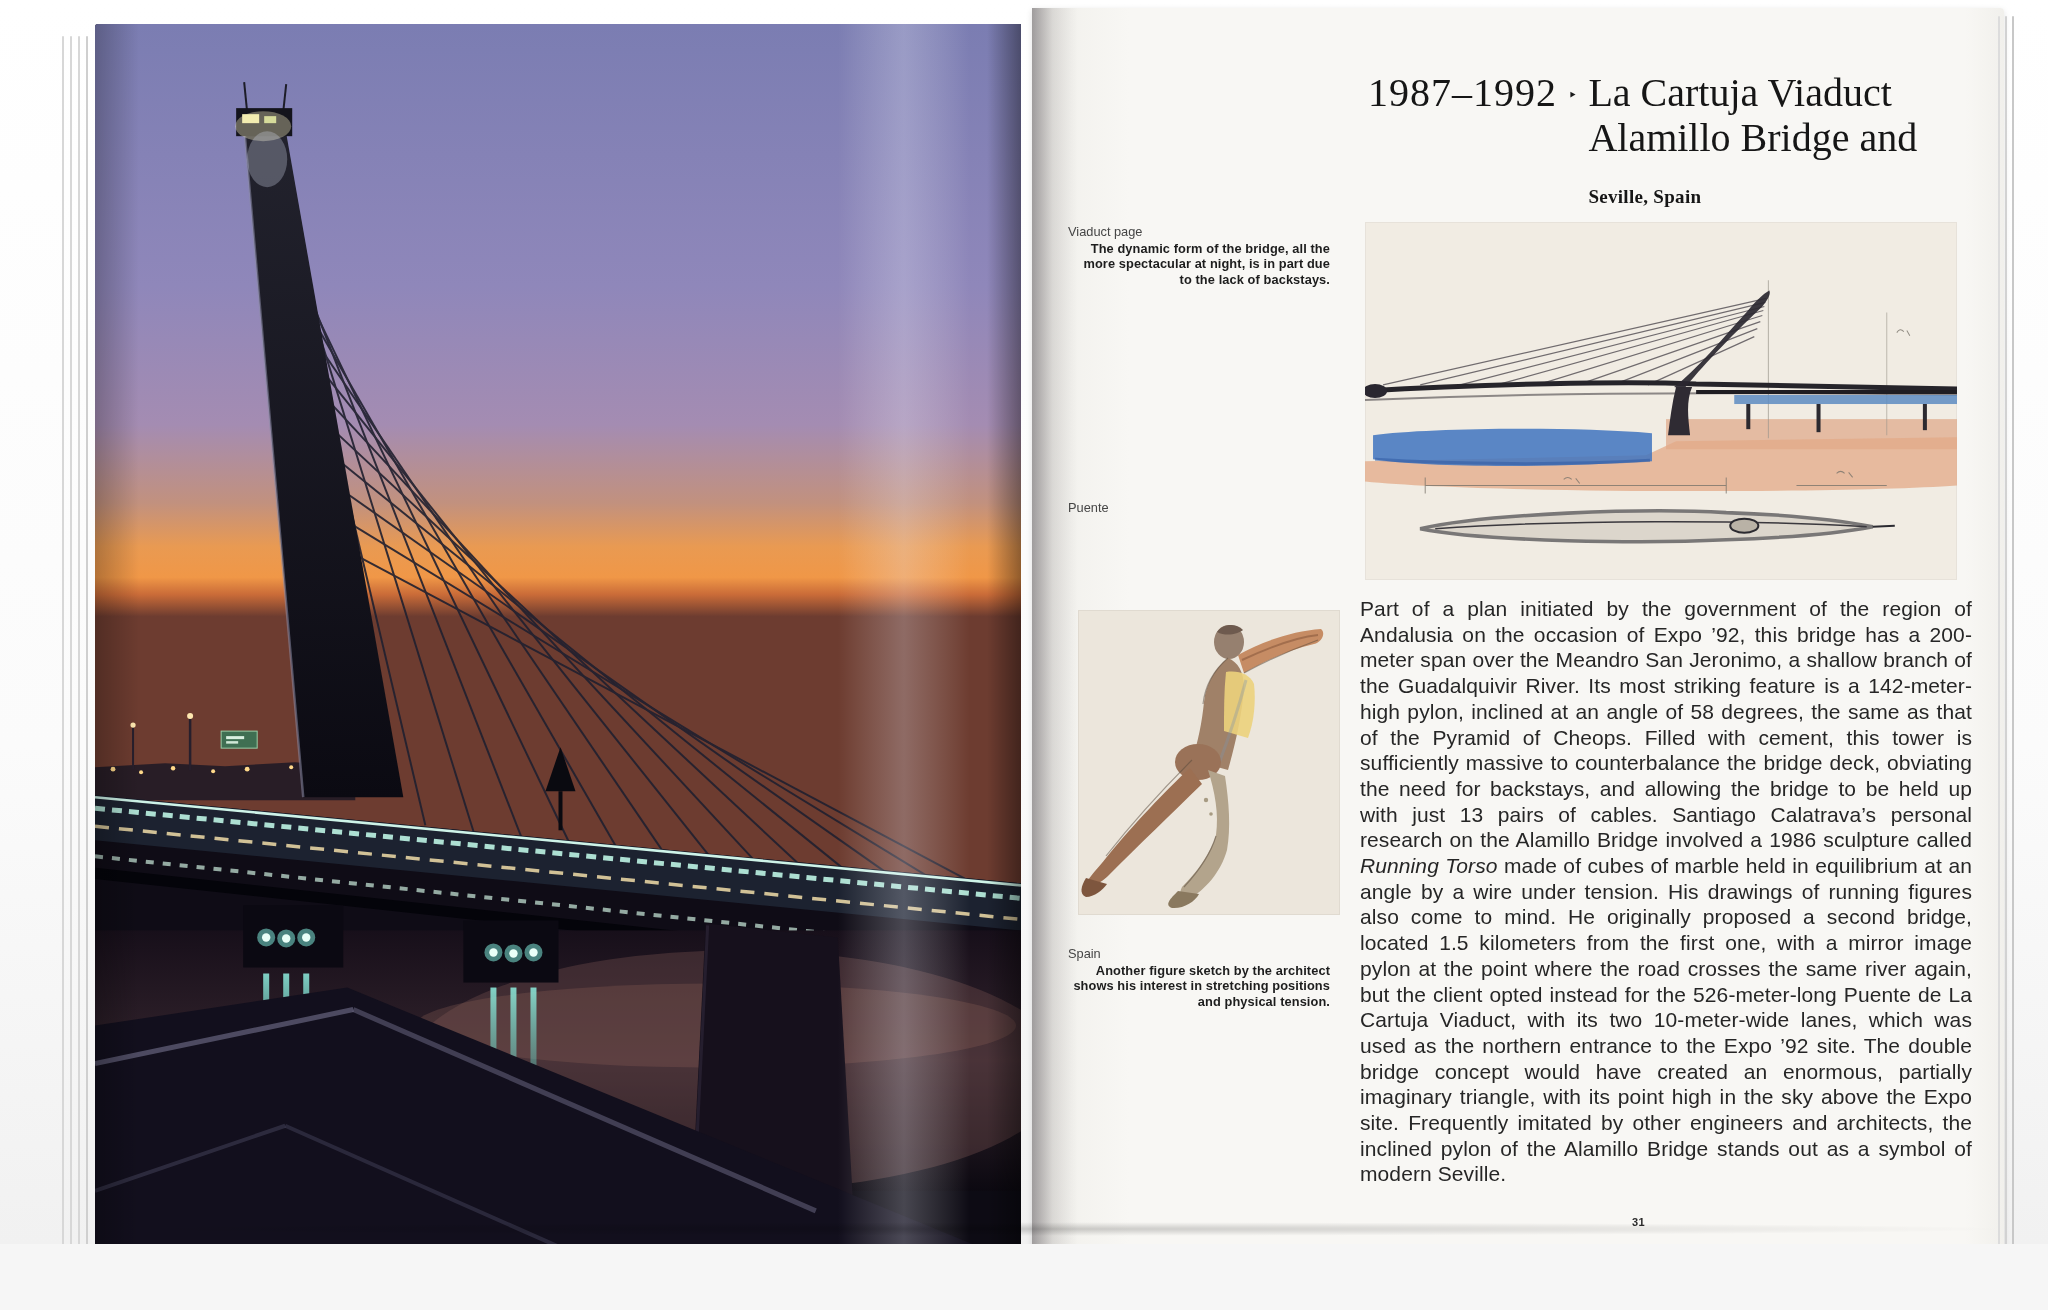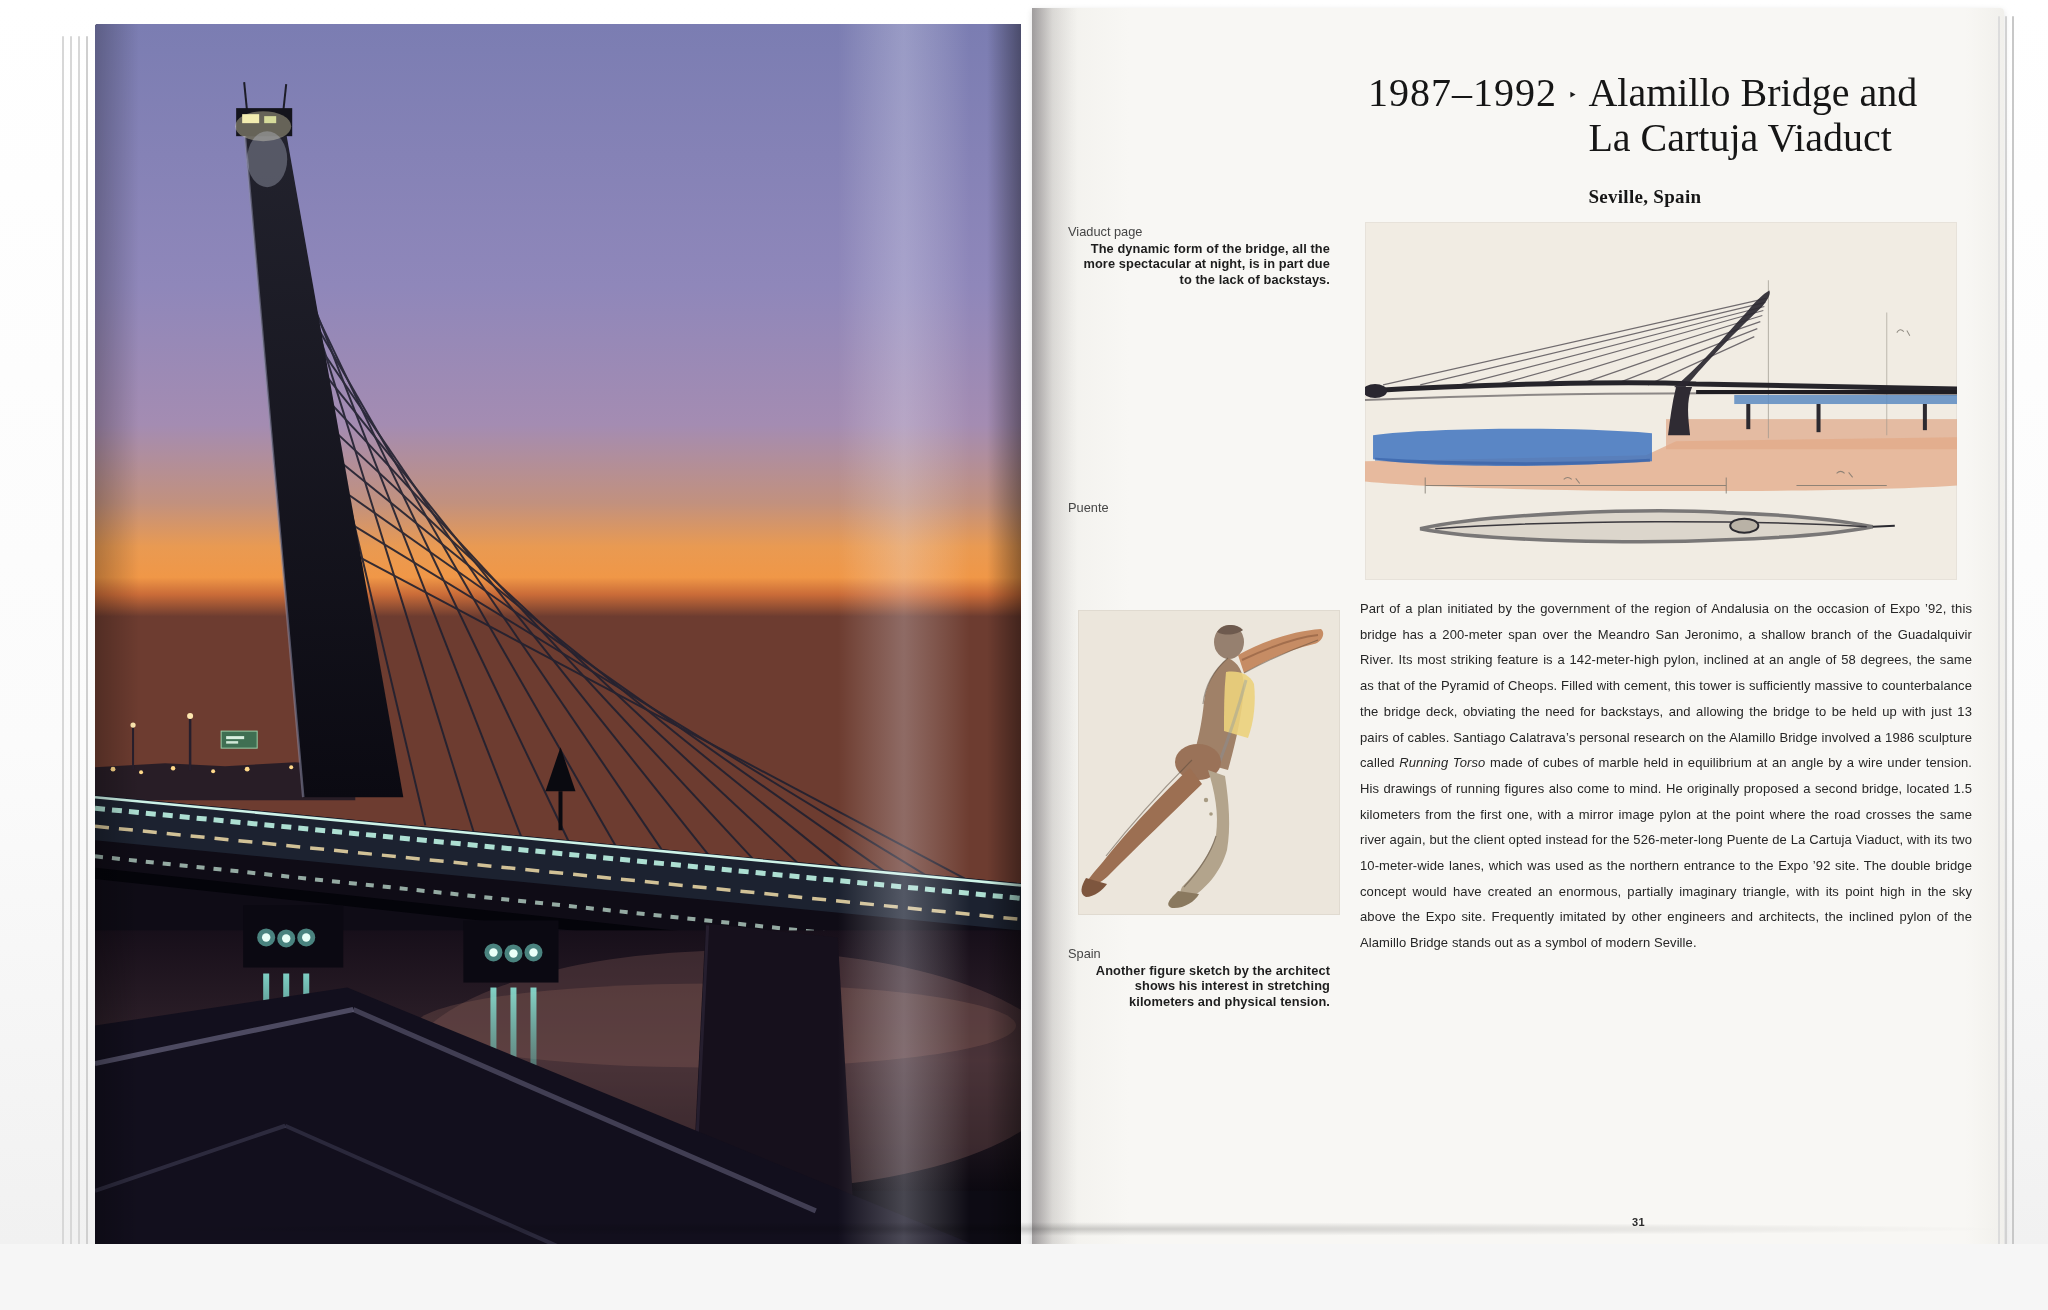--- a/index.html
+++ b/index.html
@@ -37,21 +37,21 @@
   .cap-label{font-weight:normal;color:#454545;margin-bottom:1px;}
   .cap-text{font-weight:bold;letter-spacing:.1px;text-align:right;}
   
   .fig-sketch{position:absolute;left:333px;top:214px;width:592px;height:358px;
               background:#f1ece3;box-shadow:inset 0 0 0 1px rgba(0,0,0,.04);}
   .fig-torso{position:absolute;left:46px;top:602px;width:262px;height:305px;
              background:#ece6dc;box-shadow:inset 0 0 0 1px rgba(0,0,0,.05);}
   .fig-sketch svg,.fig-torso svg{display:block;width:100%;height:100%;}
   
   .body-text{position:absolute;left:328px;top:588px;width:612px;margin:0;
-             font-size:13px;line-height:25.7px;text-align:justify;color:#262626;letter-spacing:.1px;}
+             font-size:21px;line-height:25.7px;text-align:justify;color:#262626;letter-spacing:.1px;}
   .body-text em{font-style:italic;}
   .pageno{position:absolute;left:600px;top:1208px;font-size:11px;font-weight:bold;color:#2b2b2b;letter-spacing:.5px;}
 </style>
 </head>
 <body>
 
 <div class="stage">
 
   <div class="stack-left">
     <i style="left:0"></i>
@@ -200,22 +200,22 @@
     <div class="photo-gutter"></div>
   </div>
 
   <div class="right-page">
     <div class="gutter"></div>
 
     <div class="header">
       <span class="years">1987–1992</span>
       <span class="sep">‣</span>
       <div class="title-col">
+        <div>La Cartuja Viaduct</div>
         <div>Alamillo Bridge and</div>
-        <div>La Cartuja Viaduct</div>
         <div class="location">Seville, Spain</div>
       </div>
     </div>
 
     <div class="caption" style="top:216px">
       <div class="cap-label">Viaduct page</div>
       <div class="cap-text">The dynamic form of the bridge, all the more spectacular at night, is in part due to the lack of backstays.</div>
     </div>
 
     <div class="fig-sketch">
@@ -301,21 +301,21 @@
           <path d="M138,226 C132,246 118,264 106,277"></path>
           <path d="M166,63 C190,50 218,38 240,30"></path>
         </g>
         <circle cx="128" cy="190" r="2.2" fill="#8a7a5c" opacity="0.7"></circle>
         <circle cx="133" cy="204" r="1.8" fill="#8a7a5c" opacity="0.7"></circle>
       </svg>
     </div>
 
     <div class="caption" style="top:938px">
       <div class="cap-label">Spain</div>
-      <div class="cap-text">Another figure sketch by the architect shows his interest in stretching kilometers and physical tension.</div>
+      <div class="cap-text">Another figure sketch by the architect shows his interest in stretching positions and physical tension.</div>
     </div>
 
     <p class="body-text"><span>Part of a plan initiated by the government of the region of Andalusia on the occasion of Expo ’92, this bridge has a 200-meter span over the Meandro San Jeronimo, a shallow branch of the Guadalquivir River. Its most striking feature is a 142-meter-high pylon, inclined at an angle of 58 degrees, the same as that of the Pyramid of Cheops. Filled with cement, this tower is sufficiently massive to counterbalance the bridge deck, obviating the need for backstays, and allowing the bridge to be held up with just 13 pairs of cables. Santiago Calatrava’s personal research on the Alamillo Bridge involved a 1986 sculpture called </span><em>Running Torso</em><span> made of cubes of marble held in equilibrium at an angle by a wire under tension. His drawings of running figures also come to mind. He originally proposed a second bridge, located 1.5 kilometers from the first one, with a mirror image pylon at the point where the road crosses the same river again, but the client opted instead for the 526-meter-long Puente de La Cartuja Viaduct, with its two 10-meter-wide lanes, which was used as the northern entrance to the Expo ’92 site. The double bridge concept would have created an enormous, partially imaginary triangle, with its point high in the sky above the Expo site. Frequently imitated by other engineers and architects, the inclined pylon of the Alamillo Bridge stands out as a symbol of modern Seville.</span></p>
 
     <div class="pageno">31</div>
   </div>
 
   <div class="edge-right">
     <i style="left:0"></i>
       <i style="left:7px;background:#d2d2d2"></i>

